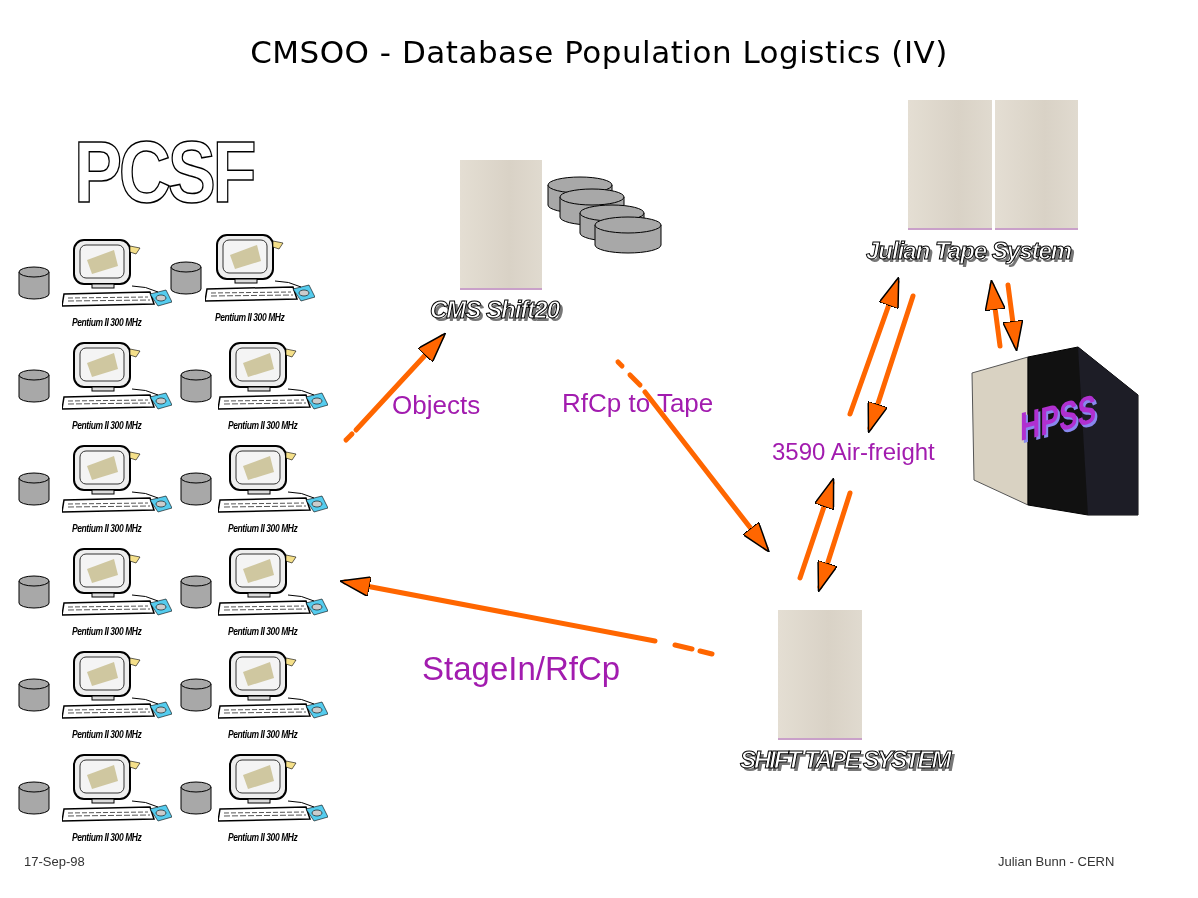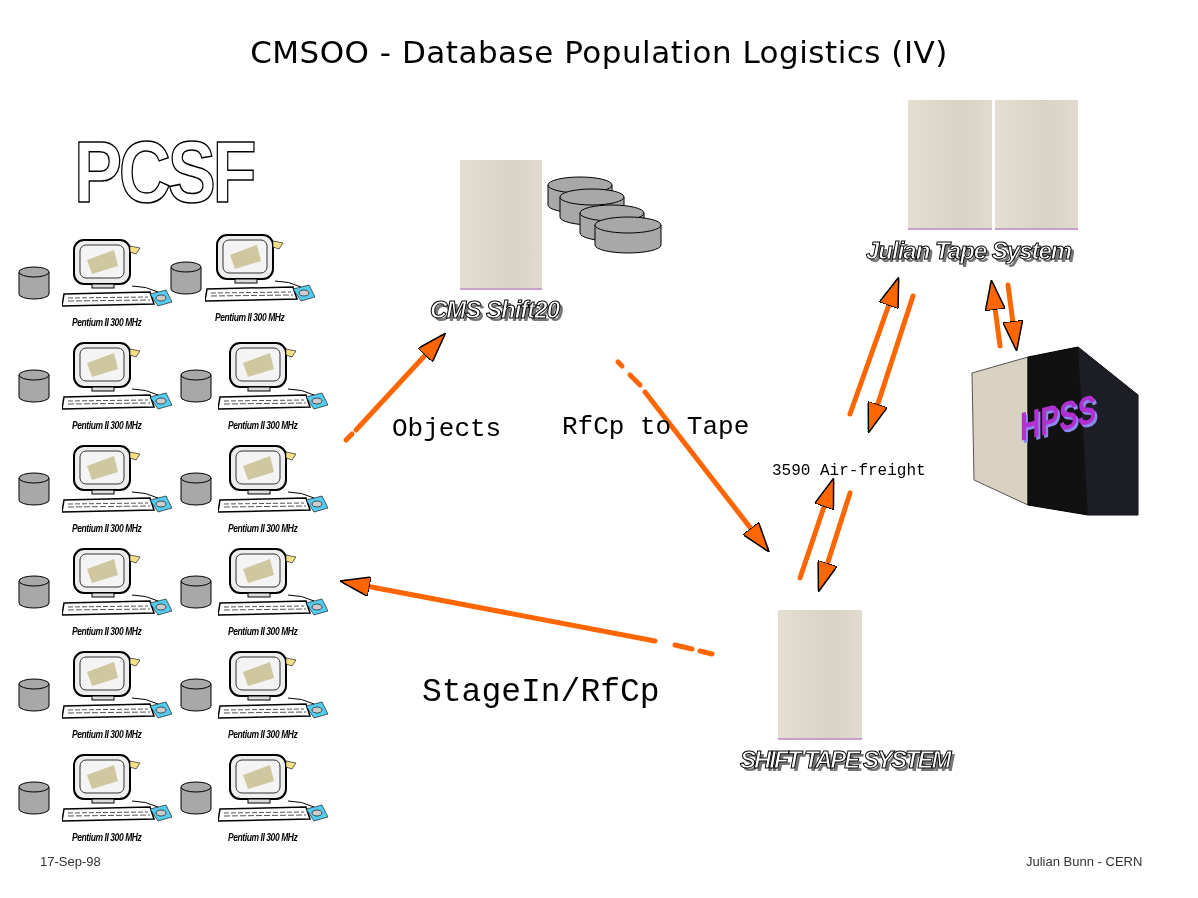--- a/index.html
+++ b/index.html
@@ -5,21 +5,21 @@
     html, body { margin:0; padding:0; background:#fff; }
     body { width:1198px; height:898px; position:relative; overflow:hidden; font-family:"DejaVu Sans", sans-serif; }
     .abs { position:absolute; }
     .title { left:0; width:1198px; top:34px; text-align:center; font-size:31px; color:#000; font-family:"DejaVu Sans", sans-serif; letter-spacing:0.5px; }
     .pcsf { left:74px; top:128px; font-size:88px; font-weight:bold; font-family:"Liberation Sans", sans-serif; color:#fff; -webkit-text-stroke:1.5px #000; letter-spacing:-4px; transform:scaleX(0.82); transform-origin:left top; line-height:1; }
     .pc { width:130px; height:80px; }
     .disk { width:32px; height:34px; }
     .pc-label { font-size:10px; font-style:italic; font-weight:bold; font-family:"Liberation Sans", sans-serif; color:#000; white-space:nowrap; letter-spacing:-0.5px; transform:scaleX(0.85); transform-origin:left top; }
     .tower { background:linear-gradient(90deg,#e4ded3,#d9d2c6 60%,#e0dacf); border-bottom:2px solid #c9a0c9; }
     .wordart { font-family:"Liberation Sans", sans-serif; font-weight:bold; font-style:italic; color:#fff; -webkit-text-stroke:1px #000; text-shadow:3px 3px 0 #777; white-space:nowrap; letter-spacing:-1px; }
-    .serif-label { font-family:Liberation Mono, monospace; color:#000000; white-space:nowrap;margin-top:24px; }
+    .serif-label { font-family:Liberation Sans, sans-serif; color:#a21caf; white-space:nowrap; }
     .footer { font-family:"Liberation Sans", sans-serif; font-size:13px; color:#333; }
     svg.arrows { position:absolute; left:0; top:0; }
   </style>
 </head>
 <body>
 
 <div class="abs title">CMSOO - Database Population Logistics (IV)</div>
 
 <div class="abs pcsf">PCSF</div>
 
@@ -296,17 +296,17 @@
     <line x1="800" y1="578" x2="832" y2="483" marker-end="url(#ah)"></line>
     <line x1="850" y1="493" x2="820" y2="587" marker-end="url(#ah)"></line>
 
     <line x1="1000" y1="346" x2="992" y2="285" marker-end="url(#ah)"></line>
     <line x1="1008" y1="285" x2="1016" y2="346" marker-end="url(#ah)"></line>
   </g>
 </svg>
 
 <div class="abs serif-label" style="left:392px;top:390px;font-size:26px;">Objects</div>
 <div class="abs serif-label" style="left:562px;top:388px;font-size:26px;">RfCp to Tape</div>
-<div class="abs serif-label" style="left:772px;top:438px;font-size:16px;">3590 Air-freight</div>
+<div class="abs serif-label" style="left:772px;top:438px;font-size:24px;">3590 Air-freight</div>
 <div class="abs serif-label" style="left:422px;top:650px;font-size:33px;">StageIn/RfCp</div>
 
-<div class="abs footer" style="left:40px;top:854px;">17-Sep-98</div>
-<div class="abs footer" style="left:1026px;top:854px;">Julian Bunn - CERN</div>
+<div class="abs footer" style="left:24px;top:854px;">17-Sep-98</div>
+<div class="abs footer" style="left:998px;top:854px;">Julian Bunn - CERN</div>
 
 </body></html>

